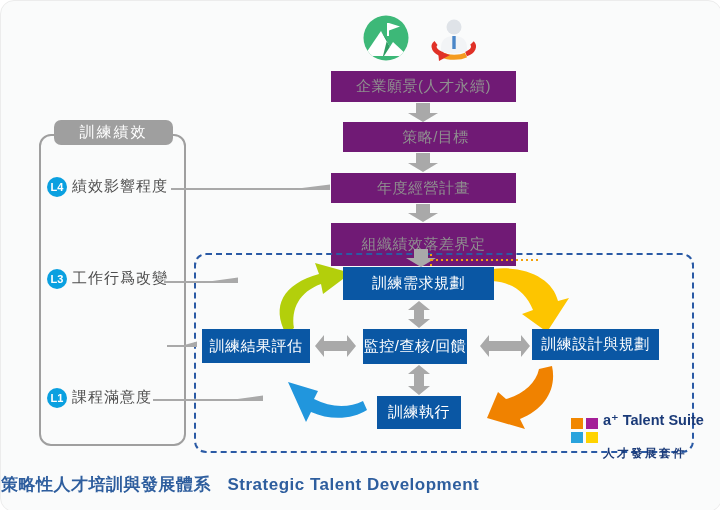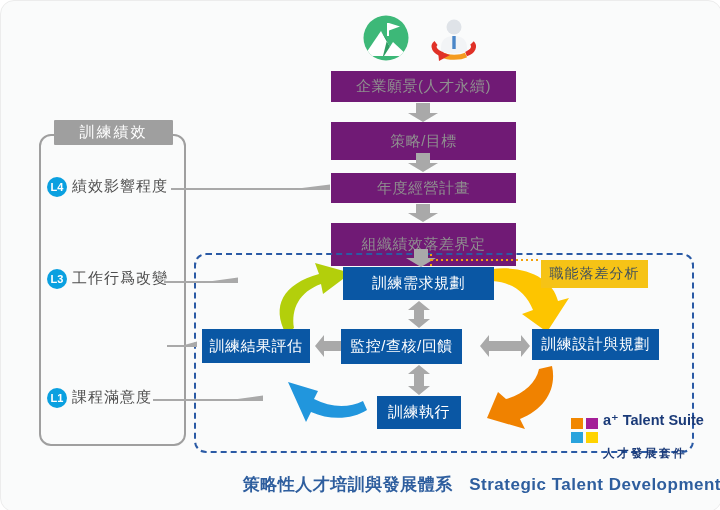--- a/index.html
+++ b/index.html
@@ -9,40 +9,40 @@
     font-family:"Liberation Sans","DejaVu Sans",sans-serif;
   }
   .abs{position:absolute;box-sizing:border-box;}
   .flex{display:flex;align-items:center;justify-content:center;}
 
   
   .gbox{background:#701a75;color:#8f8f8f;font-size:15px;letter-spacing:.5px;}
 
   
   .lpanel{border:2px solid #9f9f9f;border-radius:12px;background:transparent;}
-  .ltitle{background:#9f9f9f;color:#ffffff;font-size:15px;border-radius:1px;letter-spacing:2px;}
+  .ltitle{background:#9f9f9f;color:#ffffff;font-size:15px;border-radius:7px;letter-spacing:2px;}
   .lrow{display:flex;align-items:flex-start;gap:5px;height:22px;}
   .lbadge{width:20px;height:20px;border-radius:50%;background:#0aa0e0;color:#fff;
           font-size:11px;font-weight:bold;display:flex;align-items:center;justify-content:center;flex:0 0 20px;}
   .llabel{font-size:15px;color:#4f4f4f;letter-spacing:1px;white-space:nowrap;}
 
   
   .dashedrect{border:2px dashed #2a5aa5;border-radius:12px;}
 
   
   .bluebox{background:#0a57a4;color:#ffffff;font-size:15px;letter-spacing:.5px;}
   .yellowbox{background:#f6c316;color:#40505c;font-size:14px;letter-spacing:1px;}
 
   
   .sq{width:12px;height:11px;}
   .logo-grid{display:grid;grid-template-columns:12px 12px;grid-template-rows:11px 11px;gap:3px;}
   .brand{font-size:14.5px;font-weight:bold;color:#1a3a78;white-space:nowrap;line-height:15px;}
   .brand-sub{font-size:11.5px;font-weight:bold;color:#1a3a78;letter-spacing:2.5px;white-space:nowrap;line-height:14px;margin-top:18px;}
 
-  .footer-title{width:100%;text-align:right;font-size:17px;font-weight:bold;color:#2e5e9e;letter-spacing:.5px;}
+  .footer-title{width:100%;text-align:left;font-size:17px;font-weight:bold;color:#2e5e9e;letter-spacing:.5px;}
   svg{display:block;}
 </style>
 </head>
 <body>
 
 <div class="canvas">
 
   <svg class="abs" style="left:361px;top:13px" width="48" height="48" viewBox="0 0 48 48">
     <circle cx="24" cy="24" r="22.5" fill="#3db878"></circle>
     <clipPath id="c1">
@@ -77,21 +77,21 @@
   <div class="abs lrow" style="left:46px;top:268px">
     <span class="lbadge">L3</span>
     <span class="llabel">工作行爲改變</span>
   </div>
   <div class="abs lrow" style="left:46px;top:387px">
     <span class="lbadge">L1</span>
     <span class="llabel">課程滿意度</span>
   </div>
 
   <div class="abs gbox flex" style="left:330px;top:70px;width:185px;height:31px">企業願景(人才永續)</div>
-  <div class="abs gbox flex" style="left:330px;top:121px;width:185px;height:38px">策略/目標</div>
+  <div class="abs gbox flex" style="left:342px;top:121px;width:185px;height:30px">策略/目標</div>
   <div class="abs gbox flex" style="left:330px;top:172px;width:185px;height:30px">年度經營計畫</div>
   <div class="abs gbox flex" style="left:330px;top:222px;width:185px;height:43px">組織績效落差界定</div>
 
   <div class="abs dashedrect" style="left:193px;top:252px;width:500px;height:200px"></div>
 
   <svg class="abs" style="left:0;top:0" width="720" height="510" viewBox="0 0 720 510">
 
     <path d="M415 102 L429 102 L429 112 L437 112 L422 121 L407 112 L415 112 Z" fill="#a9a9a9"></path>
     <path d="M415 152 L429 152 L429 162 L437 162 L422 171 L407 162 L415 162 Z" fill="#a9a9a9"></path>
     <path d="M415 203 L429 203 L429 212 L437 212 L422 221 L407 212 L415 212 Z" fill="#a9a9a9"></path>
@@ -115,25 +115,24 @@
     <line x1="430" y1="259" x2="540" y2="259" stroke="#f2a20d" stroke-width="2" stroke-dasharray="2 3"></line>
 
     <path d="M285 333 C270 305 282 283 318 273 L314 262 L350 272 L322 293 L320 283 C298 291 290 308 293 327 Z" fill="#b3cf0b"></path>
     <path d="M491 268 C525 264 552 278 557 300 L568 297 L546 331 L521 313 L532 309 C525 291 510 281 491 280 Z" fill="#fdc500"></path>
     <path d="M551 365 C556 388 544 408 519 418 L524 428 L486 417 L497 391 L505 398 C523 393 535 382 538 368 Z" fill="#f08200"></path>
     <path d="M366 409 C352 418 330 420 310 411 L305 421 L287 381 L317 390 L313 398 C330 407 348 407 362 400 Z" fill="#2196dd"></path>
   </svg>
 
   <div class="abs bluebox flex" style="left:342px;top:266px;width:151px;height:33px">訓練需求規劃</div>
   <div class="abs bluebox flex" style="left:201px;top:328px;width:108px;height:34px">訓練結果評估</div>
-  <div class="abs bluebox flex" style="left:340px;top:328px;width:121px;height:35px">監控/查核/回饋</div>
+  <div class="abs bluebox flex" style="left:362px;top:328px;width:104px;height:35px">監控/查核/回饋</div>
   <div class="abs bluebox flex" style="left:531px;top:328px;width:127px;height:31px">訓練設計與規劃</div>
   <div class="abs bluebox flex" style="left:376px;top:395px;width:84px;height:33px">訓練執行</div>
 
-  <div class="abs yellowbox flex" style="left:540px;top:259px;width:107px;height:28px">職能落差分析</div>
 
   <div class="abs logo-grid" style="left:570px;top:417px">
     <div class="sq" style="background:#f18700"></div>
     <div class="sq" style="background:#a41e97"></div>
     <div class="sq" style="background:#29a3dd"></div>
     <div class="sq" style="background:#ffd300"></div>
   </div>
   <div class="abs" style="left:602px;top:412px">
     <div class="brand">a⁺ Talent Suite</div>
     <div class="brand-sub">人才發展套件</div>

